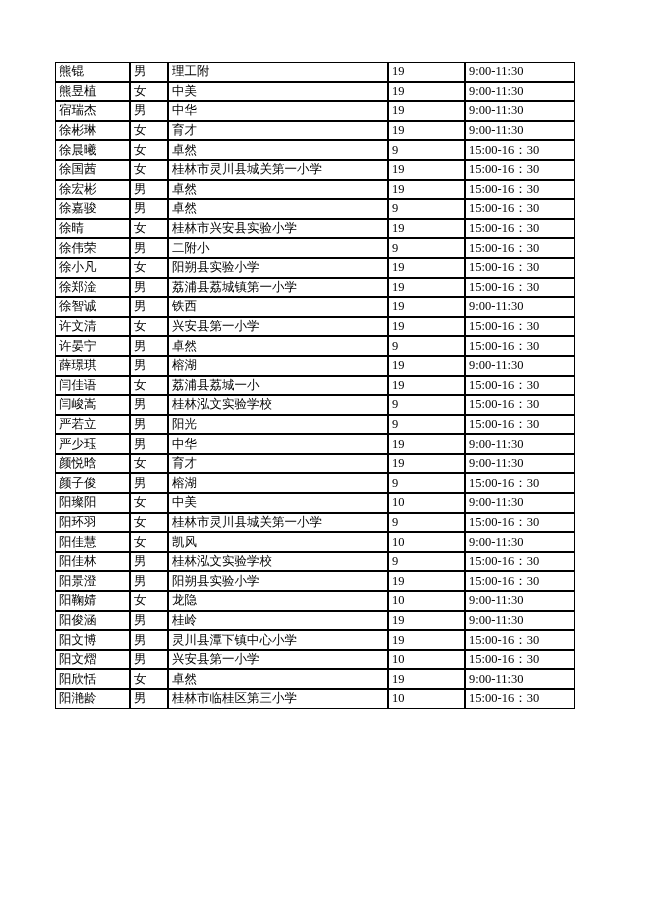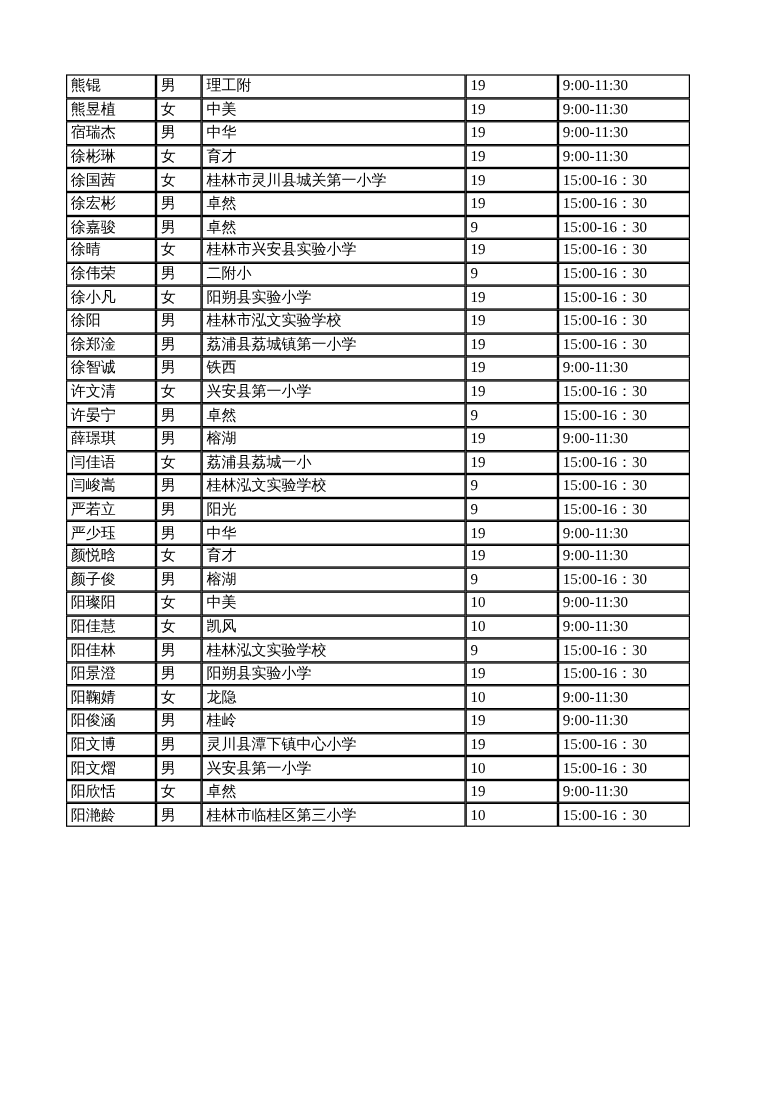--- a/index.html
+++ b/index.html
@@ -77,20 +77,27 @@
           <td>9:00-11:30</td>
         </tr>
         <tr>
           <td>徐彬琳</td>
           <td>女</td>
           <td>育才</td>
           <td>19</td>
           <td>9:00-11:30</td>
         </tr>
         <tr>
+          <td>徐晨曦</td>
+          <td>女</td>
+          <td>卓然</td>
+          <td>9</td>
+          <td>15:00-16：30</td>
+        </tr>
+        <tr>
           <td>徐国茜</td>
           <td>女</td>
           <td>桂林市灵川县城关第一小学</td>
           <td>19</td>
           <td>15:00-16：30</td>
         </tr>
         <tr>
           <td>徐宏彬</td>
           <td>男</td>
           <td>卓然</td>
@@ -119,27 +126,20 @@
           <td>15:00-16：30</td>
         </tr>
         <tr>
           <td>徐小凡</td>
           <td>女</td>
           <td>阳朔县实验小学</td>
           <td>19</td>
           <td>15:00-16：30</td>
         </tr>
         <tr>
-          <td>徐阳</td>
-          <td>男</td>
-          <td>桂林市泓文实验学校</td>
-          <td>19</td>
-          <td>15:00-16：30</td>
-        </tr>
-        <tr>
           <td>徐郑淦</td>
           <td>男</td>
           <td>荔浦县荔城镇第一小学</td>
           <td>19</td>
           <td>15:00-16：30</td>
         </tr>
         <tr>
           <td>徐智诚</td>
           <td>男</td>
           <td>铁西</td>
@@ -208,20 +208,27 @@
           <td>榕湖</td>
           <td>9</td>
           <td>15:00-16：30</td>
         </tr>
         <tr>
           <td>阳璨阳</td>
           <td>女</td>
           <td>中美</td>
           <td>10</td>
           <td>9:00-11:30</td>
+        </tr>
+        <tr>
+          <td>阳环羽</td>
+          <td>女</td>
+          <td>桂林市灵川县城关第一小学</td>
+          <td>9</td>
+          <td>15:00-16：30</td>
         </tr>
         <tr>
           <td>阳佳慧</td>
           <td>女</td>
           <td>凯风</td>
           <td>10</td>
           <td>9:00-11:30</td>
         </tr>
         <tr>
           <td>阳佳林</td>

